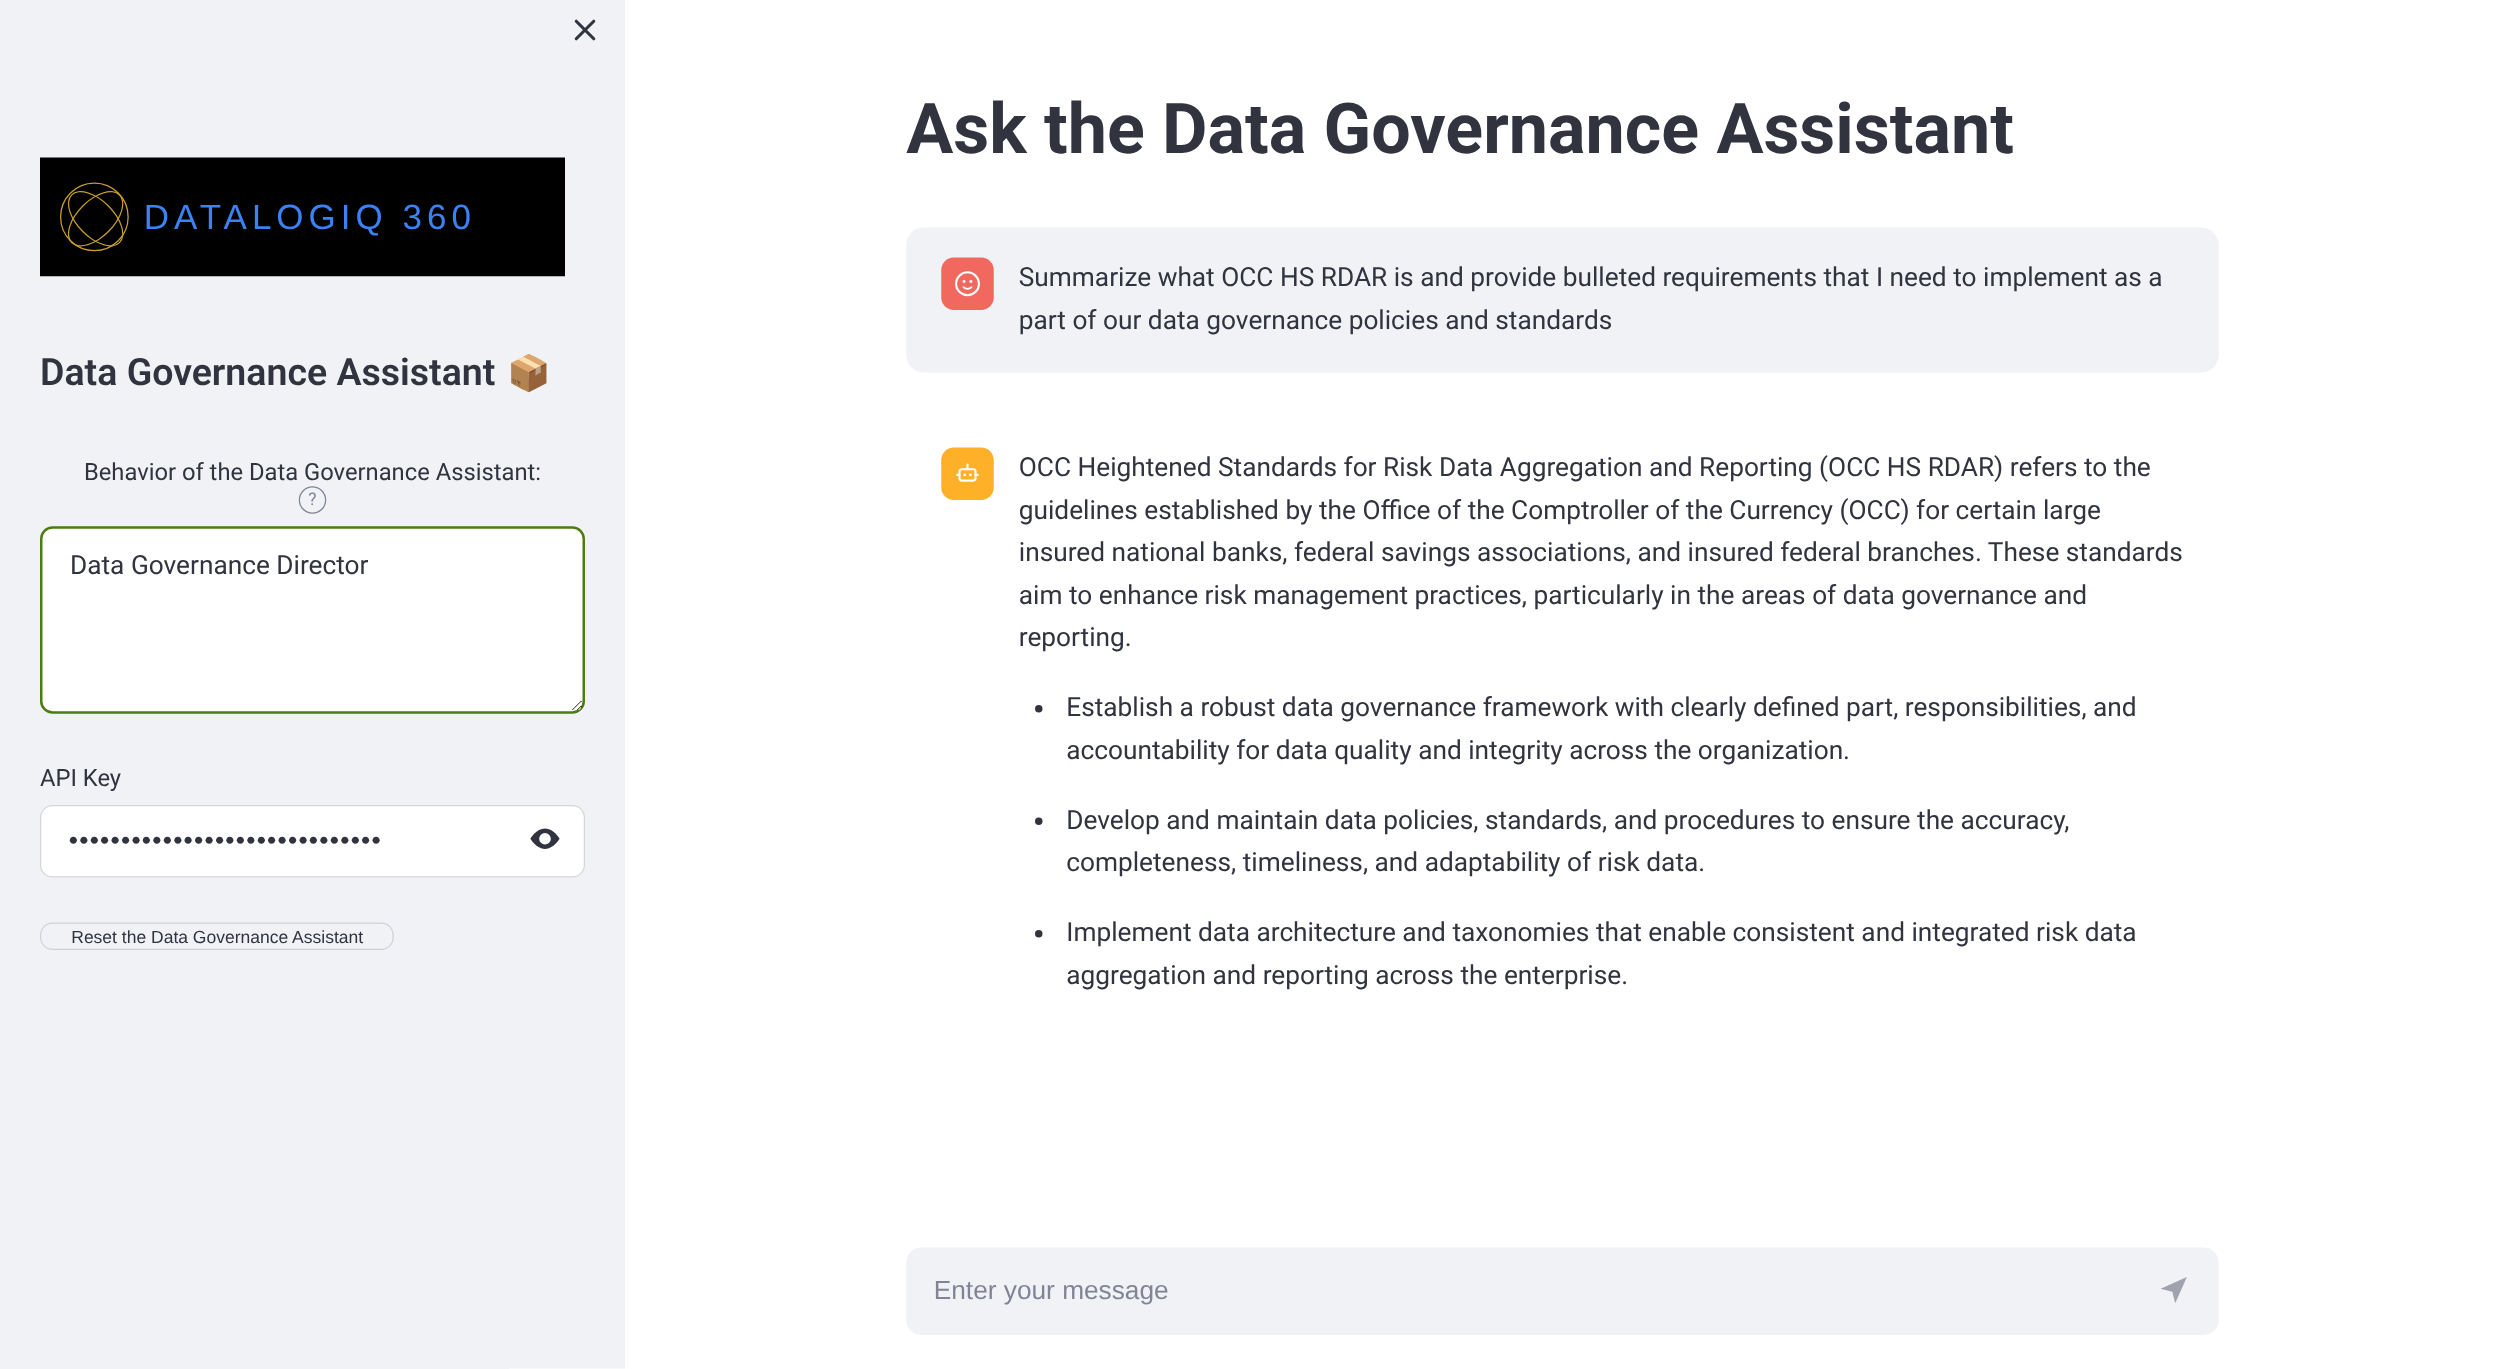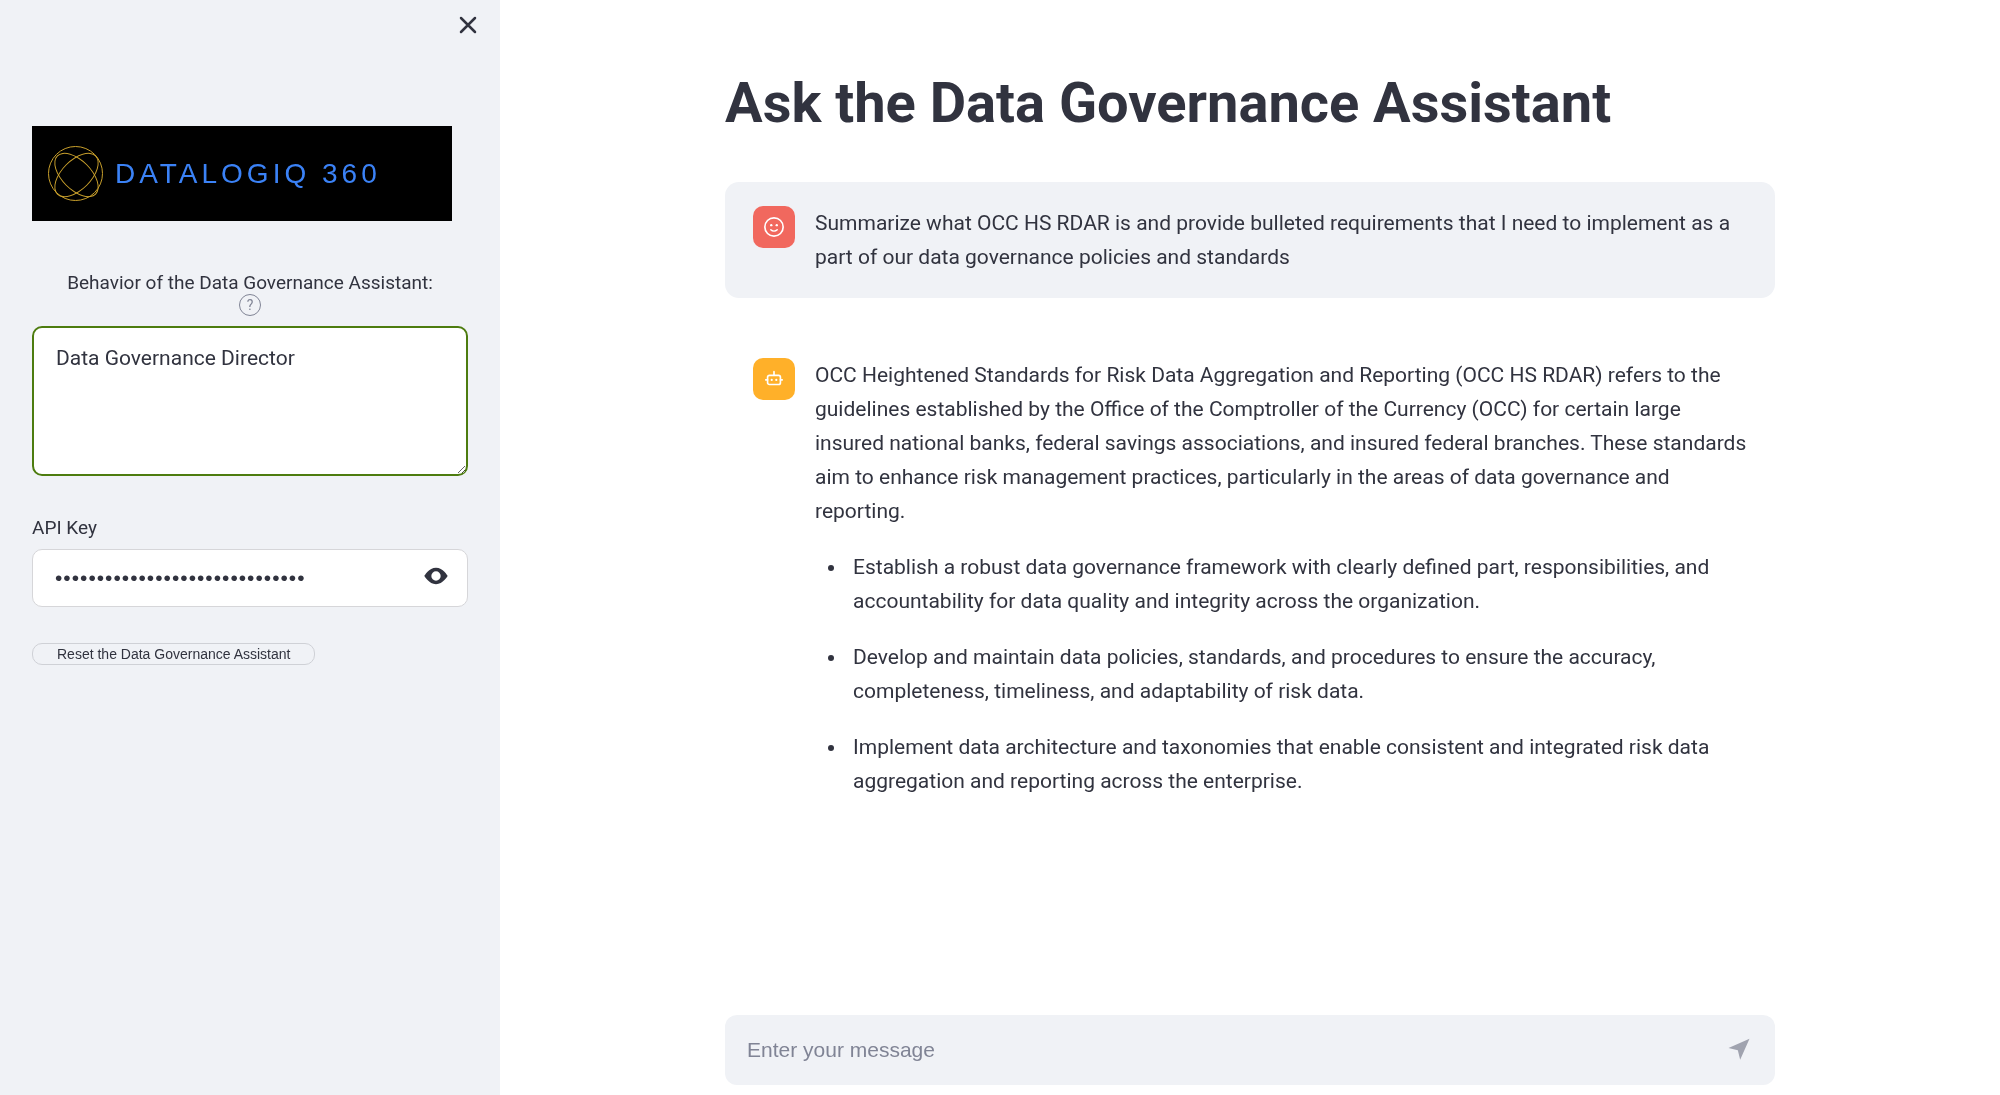--- a/index.html
+++ b/index.html
@@ -193,21 +193,21 @@
       font-size: 21px;
       line-height: 1.62;
       color: #31333f;
     }
     .msg-body p { margin-bottom: 22px; }
     .msg-body p:last-child { margin-bottom: 0; }
     .msg-body ul { padding-left: 32px; }
     .msg-body li { margin-bottom: 22px; padding-left: 6px; }
     .chat-input-bar {
       position: absolute;
-      bottom: 10px;
+      bottom: 27px;
       width: 1050px;
       height: 70px;
       background: #f0f2f6;
       border-radius: 12px;
       display: flex;
       align-items: center;
       padding: 0 22px;
     }
     .chat-input {
       flex: 1;
@@ -226,20 +226,24 @@
 <aside class="sidebar">
   <div class="close-btn">
     <svg width="24" height="24" viewBox="0 0 24 24">
         <path d="M5 5 L19 19 M19 5 L5 19" stroke="#31333f" stroke-width="2.5" stroke-linecap="round"></path>
       </svg>
   </div>
   <div class="logo-block">
     <div class="logo-mark"></div>
     <div class="logo-text">DATALOGIQ 360</div>
   </div>
+  <h2 class="sidebar-title">
+    <span>Data Governance Assistant</span>
+    <span class="emoji">📦</span>
+  </h2>
   <div class="field-row">
     <span>Behavior of the Data Governance Assistant:</span>
     <span class="help-icon">?</span>
   </div>
   <textarea class="textarea" style="">Data Governance Director</textarea>
   <label class="label">API Key</label>
   <div class="input-wrap">
     <input type="password" class="text-input" value="••••••••••••••••••••••••••••••" style="">
     <span class="eye-icon">
       <svg width="28" height="28" viewBox="0 0 24 24">

